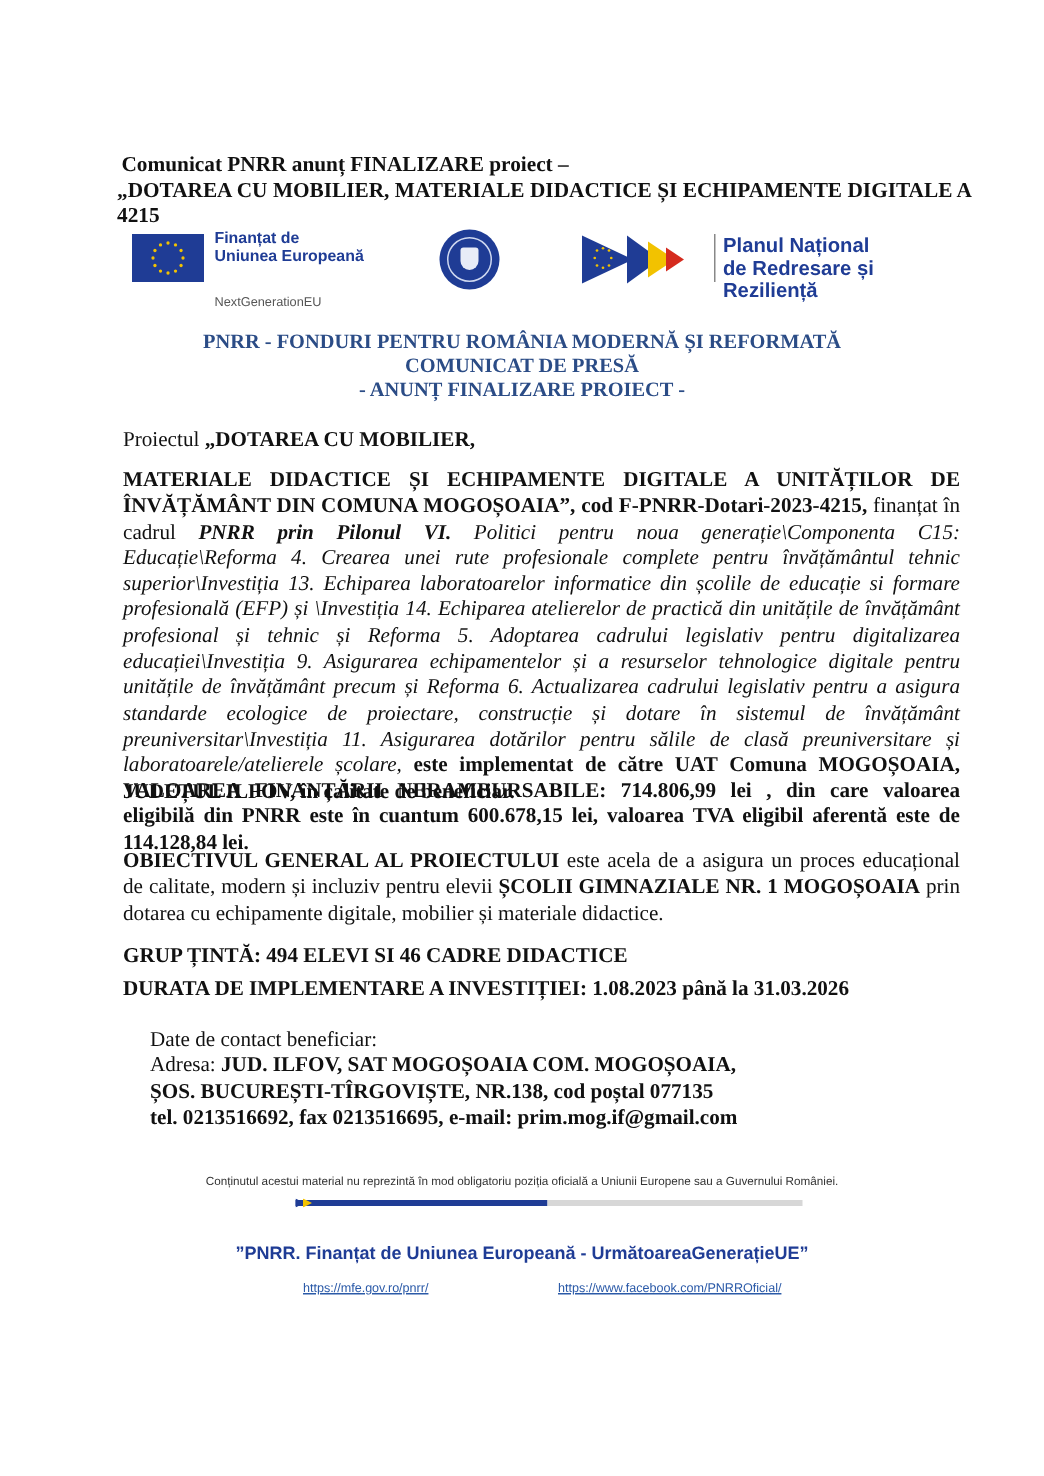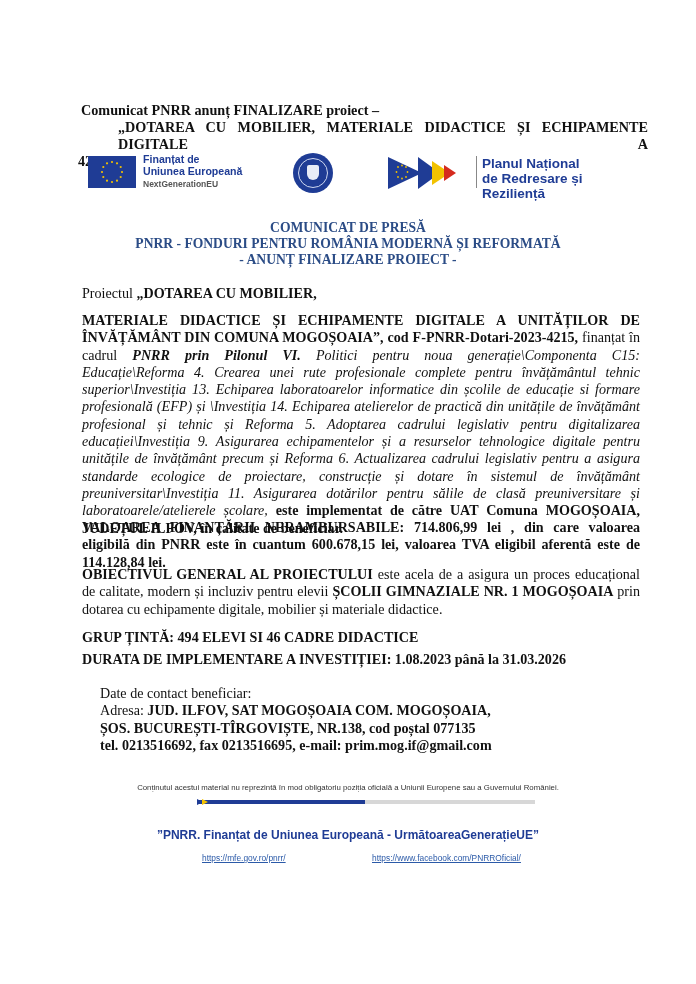--- a/index.html
+++ b/index.html
@@ -1,25 +1,25 @@
 <!DOCTYPE html>
 <html><head>
 <meta charset="utf-8">
 <style>
   html, body { margin:0; padding:0; background:#ffffff; }
   body { width:696px; height:984px; position:relative; overflow:hidden; font-family:"Liberation Serif", serif; color:#111; }
   .abs { position:absolute; }
   .title { left:78px; top:62px; width:570px; font-size:14.2px; font-weight:bold; line-height:17px; color:#111; }
   .title .l1 { padding-left:3px; display:block;margin-top:40px; }
-  .title .jl { display:block; text-align:justify; text-align-last:justify;margin-left:40px; }
+  .title .jl { display:block; text-align:justify; text-align-last:justify; }
   .logos { left:88px; top:150px; width:500px; height:46px; }
   .eu-flag { position:absolute; left:0; top:6px; width:48px; height:32px; background:#1f3c95; }
   .eu-flag .ring { position:absolute; left:12px; top:4px; width:24px; height:24px; }
   .eu-text { position:absolute; left:55px; top:3px; font-family:"Liberation Sans", sans-serif; color:#1f3c95; font-size:10.6px; font-weight:bold; line-height:12px; }
-  .eu-text .sub { font-weight:bold; color:#555; font-size:8.5px; display:block; margin-top:1px; }
+  .eu-text .sub { font-weight:normal; color:#555; font-size:8.5px; display:block; margin-top:18px; }
   .gov-seal { position:absolute; left:205px; top:3px; width:40px; height:40px; border-radius:50%; background:#1f3c95; }
   .gov-seal .inner { position:absolute; left:5px; top:5px; width:30px; height:30px; border-radius:50%; border:1px solid #cfd8f0; box-sizing:border-box; }
   .gov-seal .crest { position:absolute; left:14px; top:12px; width:12px; height:15px; background:#e8ecf7; border-radius:2px 2px 6px 6px; }
   .pnrr-logo { position:absolute; left:300px; top:5px; width:80px; height:36px; }
   .pnrr-text { position:absolute; left:394px; top:6px; font-family:"Liberation Sans", sans-serif; color:#1f3c95; font-size:13.5px; font-weight:bold; line-height:15px; }
   .pnrr-divider { position:absolute; left:388px; top:6px; width:1px; height:32px; background:#888; }
   .press { left:90px; top:220px; width:516px; text-align:center; color:#2b4c86; font-weight:bold; font-size:13.6px; line-height:16px; }
   .body-text { left:82px; width:558px; font-size:14.1px; line-height:17.3px; text-align:justify; }
   .it { font-style:italic; }
   .b { font-weight:bold; }
@@ -87,22 +87,22 @@
     <polygon points="56,10 68,18 56,26" fill="#d52b1e"></polygon>
   </svg>
   <div class="pnrr-divider"></div>
   <div class="pnrr-text">
     <span>Planul Național</span><br>
     <span>de Redresare și Reziliență</span>
   </div>
 </div>
 
 <div class="abs press">
+  <div>PNRR - FONDURI PENTRU ROMÂNIA MODERNĂ ȘI REFORMATĂ</div>
   <div>COMUNICAT DE PRESĂ</div>
-  <div>PNRR - FONDURI PENTRU ROMÂNIA MODERNĂ ȘI REFORMATĂ</div>
   <div>- ANUNȚ FINALIZARE PROIECT -</div>
 </div>
 
 <div class="abs body-text" style="top:285px;">
   <span>Proiectul </span><span class="b">„DOTAREA CU MOBILIER,</span>
 </div>
 
 <div class="abs body-text" style="top:312px;">
   <span class="b">MATERIALE DIDACTICE ȘI ECHIPAMENTE DIGITALE A UNITĂȚILOR DE ÎNVĂȚĂMÂNT DIN COMUNA MOGOȘOAIA”, cod F-PNRR-Dotari-2023-4215,</span><span> finanțat în cadrul </span><span class="b it">PNRR prin Pilonul VI.</span><span class="it"> Politici pentru noua generație\Componenta C15: Educație\Reforma 4. Crearea unei rute profesionale complete pentru învățământul tehnic superior\Investiția 13. Echiparea laboratoarelor informatice din școlile de educație si formare profesională (EFP) și \Investiția 14. Echiparea atelierelor de practică din unitățile de învățământ profesional și tehnic și Reforma 5. Adoptarea cadrului legislativ pentru digitalizarea educației\Investiția 9. Asigurarea echipamentelor și a resurselor tehnologice digitale pentru unitățile de învățământ precum și Reforma 6. Actualizarea cadrului legislativ pentru a asigura standarde ecologice de proiectare, construcție și dotare în sistemul de învățământ preuniversitar\Investiția 11. Asigurarea dotărilor pentru sălile de clasă preuniversitare și laboratoarele/atelierele școlare,</span><span class="b"> este implementat de către UAT Comuna MOGOȘOAIA, JUDEȚUL ILFOV, în calitate de beneficiar.</span>
 </div>

